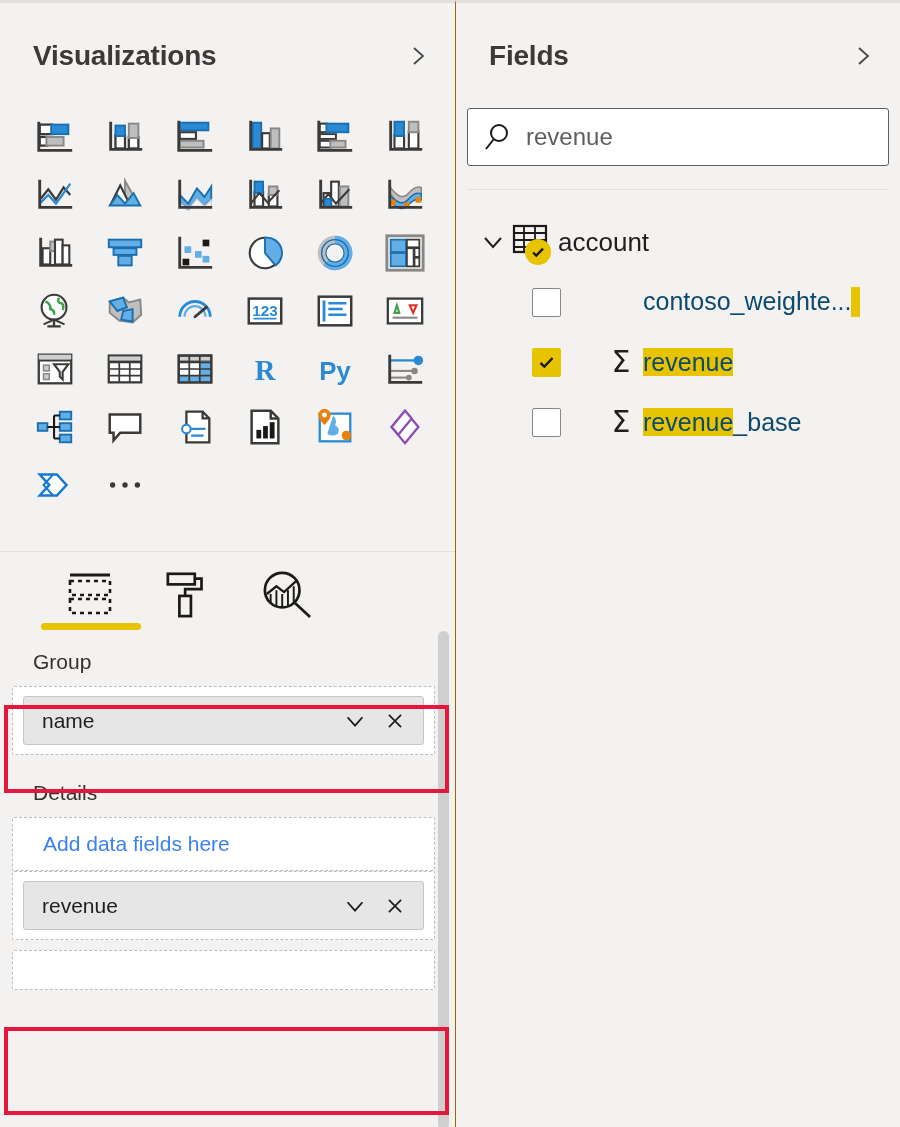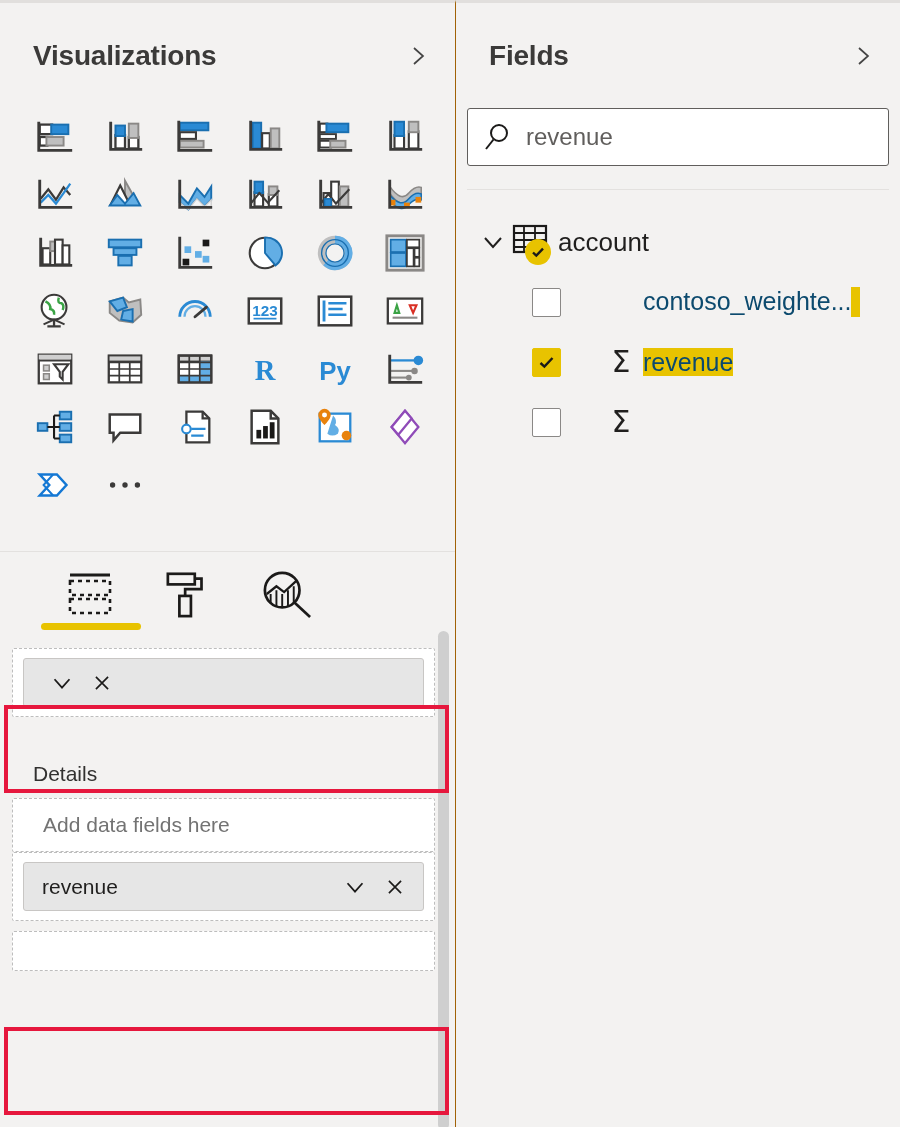--- a/index.html
+++ b/index.html
@@ -75,21 +75,21 @@
     margin:0 20px 0 12px;
     border:1px dashed #bdbdbd;
     background:#fff;
     border-radius:2px;
     padding:9px 10px;
     box-sizing:border-box;
   }
   .well-outer.empty{
     padding:0;height:54px;display:flex;align-items:center;
   }
-  .empty-text{font-size:21px;color:#737373;padding-left:30px;}
+  .empty-text{font-size:21px;color:#3b82f6;padding-left:30px;}
   .pill{
     display:flex;align-items:center;
     height:49px;
     background:#e6e6e6;
     border:1px solid #c8c6c4;
     border-radius:3px;
     padding:0 8px 0 18px;
     box-sizing:border-box;
   }
   .pill-name{flex:1;font-size:21px;color:#201f1e;line-height:1;}
@@ -541,36 +541,38 @@
             <path d="M7 26 L17 18 L25 24 L38 12" stroke-width="2.4"></path>
             <path d="M11 36 V26 M17 39 V22 M23 40 V26 M29 39 V22 M35 35 V18" stroke-width="2"></path>
           </svg>
         </span>
         <span class="underline"></span>
       </div>
     </div>
 
     <div class="wells">
 
+      <div class="well-label">Group</div>
       <div class="well-outer">
         <div class="pill">
+          <span class="pill-name">name</span>
           <span class="pill-btn">
             <svg viewBox="0 0 30 30" width="28" height="28" fill="none" stroke="#1b1a19" stroke-width="1.9">
               <path d="M7 11 L15 20 L23 11"></path>
             </svg>
           </span>
           <span class="pill-btn">
             <svg viewBox="0 0 30 30" width="26" height="26" fill="none" stroke="#1b1a19" stroke-width="1.9">
               <path d="M8 8 L22 22 M22 8 L8 22"></path>
             </svg>
           </span>
         </div>
       </div>
 
-      <div class="well-label" style="padding-top:43px;">Details</div>
+      <div class="well-label" style="padding-top:24px;">Details</div>
       <div class="well-outer empty">
         <span class="empty-text">Add data fields here</span>
       </div>
 
       <div class="well-outer">
         <div class="pill">
           <span class="pill-name">revenue</span>
           <span class="pill-btn">
             <svg viewBox="0 0 30 30" width="28" height="28" fill="none" stroke="#1b1a19" stroke-width="1.9">
               <path d="M7 11 L15 20 L23 11"></path>
@@ -649,17 +651,18 @@
             <path d="M3.5 10 L7.4 13.6 L15.5 5"></path>
           </svg>
         </span>
         <span class="sigma">Σ</span>
         <span class="f-name"><span class="hl">revenue</span></span>
       </div>
 
       <div class="field-row">
         <span class="cbox"></span>
         <span class="sigma">Σ</span>
+        <span class="f-name"><span class="hl">revenue</span><span>_base</span></span>
       </div>
 
     </div>
   </div>
 </div>
 
 </body></html>

